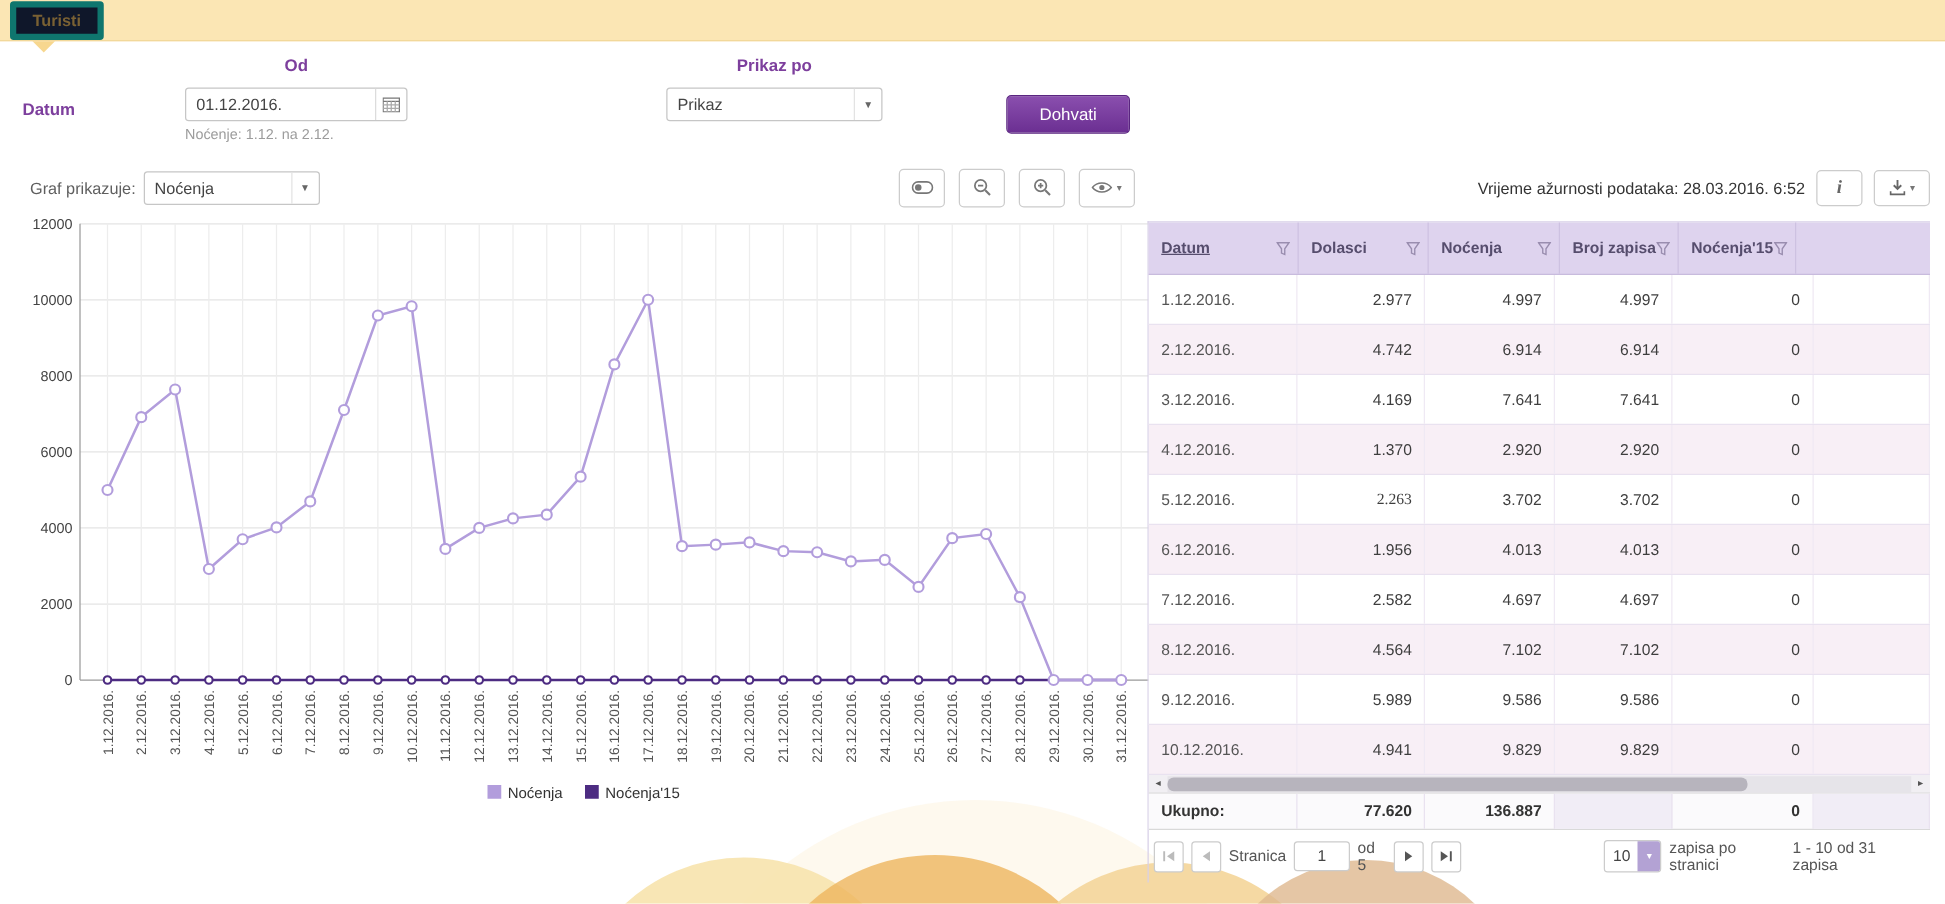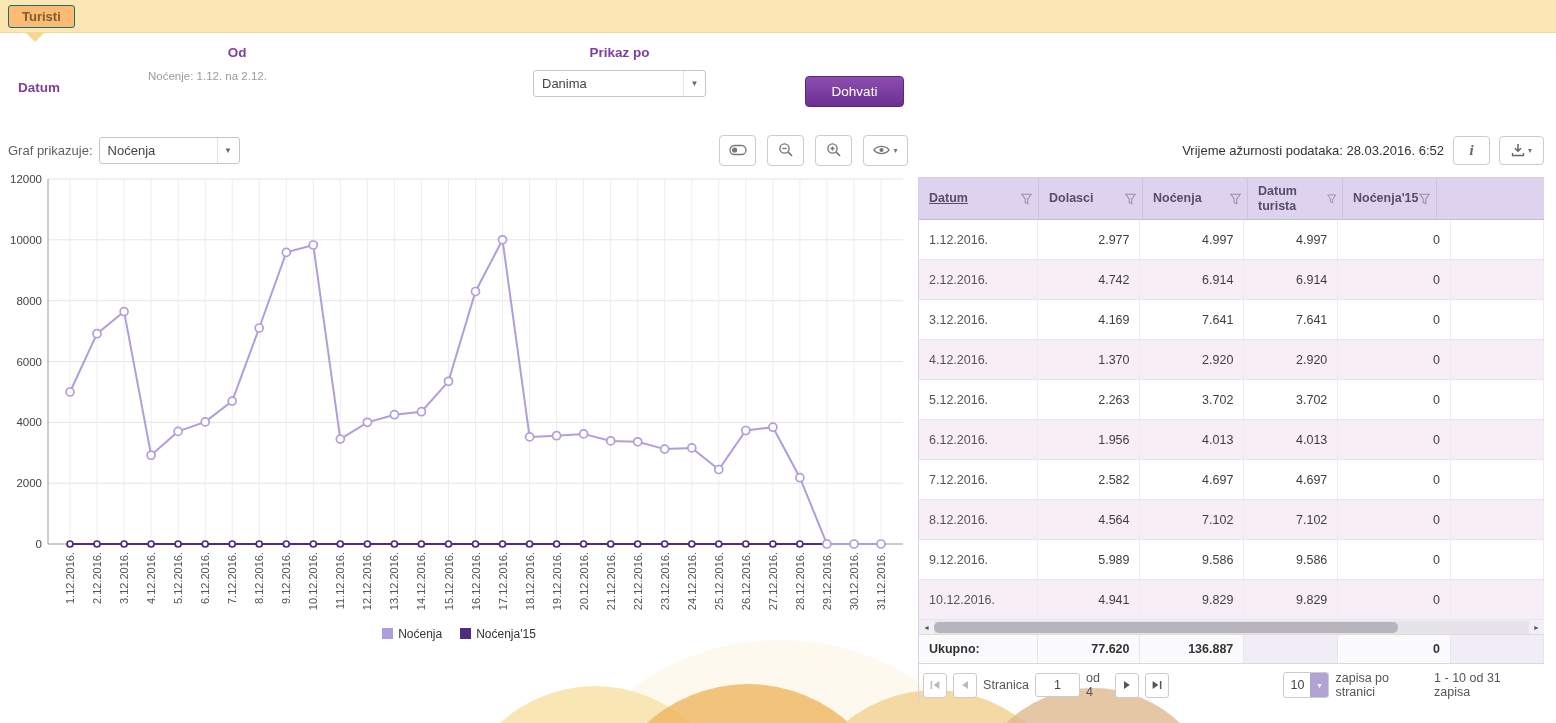--- a/index.html
+++ b/index.html
@@ -14,21 +14,21 @@
   .d2 { left:598px; top:684px; width:300px; height:300px; background:#edb55e; opacity:.8; }
   .d3 { left:795px; top:690px; width:280px; height:280px; background:#f4d79e; opacity:.95; }
   .d4 { left:968px; top:688px; width:250px; height:250px; background:#dfb88e; opacity:.8; }
   .d5 { left:530px; top:640px; width:500px; height:500px; background:#fdf4dd; opacity:.5; }
 
   .content { position:relative; z-index:1; }
 
   
   .topbar { height:33px; background:#fbe6b4; border-bottom:1px solid #f2d89a;
             display:flex; align-items:center; padding-left:8px; }
-  .tab { background:#fdba74; border:1px solid #0f766e; border-radius:3px;
+  .tab { background:#0f172a; border:5px solid #0f766e; border-radius:3px;
          padding:3px 13px; font-size:13px; font-weight:bold; color:#7a6133; cursor:pointer; }
   .tab-pointer { position:absolute; left:26px; top:33px; width:0; height:0;
                  border-left:9px solid transparent; border-right:9px solid transparent;
                  border-top:9px solid #f7d78f; }
 
   
   .filters { position:relative; height:100px; }
   .datum-label { position:absolute; left:18px; top:47px; color:#7d3f9d; font-weight:bold; font-size:13.5px; }
   .fgroup { position:absolute; top:12px; }
   .fg-od { left:148px; width:178px; }
@@ -44,21 +44,21 @@
   .fhint { margin-top:5px; font-size:11.5px; color:#9c9c9c; }
   .selval { flex:1; padding:0 8px; font-size:13px; color:#444; }
   .selarrow { width:22px; text-align:center; font-size:8px; color:#666;
               border-left:1px solid #e3e3e3; line-height:25px; }
   .dohvati { position:absolute; left:805px; top:43px; width:99px; height:31px;
              background:linear-gradient(#8a4fae,#6b2f92); color:#fff; border:1px solid #5a2480;
              border-radius:4px; font-size:13.5px; font-family:inherit; cursor:pointer; }
 
   
   .main { display:flex; }
-  .chart-panel { width:918px; padding-left:0; }
+  .chart-panel { width:918px; padding-left:16px; }
   .chart-toolbar-row { display:flex; justify-content:space-between; align-items:center;
                        height:34px; padding:0 10px 0 8px; }
   .graf-group { display:flex; align-items:center; gap:6px; }
   .graf-label { font-size:13px; color:#5f5f5f; }
   .graf-select { width:141px; margin-top:0; }
   .chart-buttons { display:flex; gap:11px; }
   .cbtn { width:37px; height:31px; background:#fff; border:1px solid #ccc; border-radius:4px;
           display:flex; align-items:center; justify-content:center; gap:3px; cursor:pointer; }
   .cbtn.wide { width:45px; }
   .caret { font-size:8px; color:#777; }
@@ -139,28 +139,44 @@
         <span>Turisti</span>
       </div>
     </div>
     <div class="tab-pointer"></div>
 
     <div class="filters">
       <div class="datum-label">Datum</div>
 
       <div class="fgroup fg-od">
         <div class="fhead">Od</div>
+        <div class="dateinput">
+          <input value="01.12.2016." style="">
+          <span class="calbtn">
+            <svg width="14" height="13" viewBox="0 0 14 13">
+                <rect x="0.5" y="1.5" width="13" height="11" fill="#fff" stroke="#777"></rect>
+                <line x1="0.5" y1="4" x2="13.5" y2="4" stroke="#777"></line>
+                <g stroke="#aaa">
+                  <line x1="3.8" y1="4" x2="3.8" y2="12.5"></line>
+                  <line x1="7" y1="4" x2="7" y2="12.5"></line>
+                  <line x1="10.2" y1="4" x2="10.2" y2="12.5"></line>
+                  <line x1="0.5" y1="6.8" x2="13.5" y2="6.8"></line>
+                  <line x1="0.5" y1="9.6" x2="13.5" y2="9.6"></line>
+                </g>
+              </svg>
+          </span>
+        </div>
         <div class="fhint">Noćenje: 1.12. na 2.12.</div>
       </div>
 
 
       <div class="fgroup fg-prikaz">
         <div class="fhead">Prikaz po</div>
         <div class="selectbox">
-          <span class="selval">Danima</span>
+          <span class="selval">Prikaz</span>
           <span class="selarrow">▼</span>
         </div>
       </div>
 
       <button class="dohvati">Dohvati</button>
     </div>
 
     <div class="main">
       <div class="chart-panel">
         <div class="chart-toolbar-row">
@@ -380,21 +396,21 @@
                   <path d="M0.8 1.2h9.4L6.8 6v4.6L4.2 9.4V6z" fill="none" stroke="#998daf" stroke-width="1.1"></path>
                 </svg>
               </div>
               <div class="th" style="width: 105px;">
                 <span class="th-label">Noćenja</span>
                 <svg width="11" height="12" viewBox="0 0 11 12">
                   <path d="M0.8 1.2h9.4L6.8 6v4.6L4.2 9.4V6z" fill="none" stroke="#998daf" stroke-width="1.1"></path>
                 </svg>
               </div>
               <div class="th" style="width: 95px;">
-                <span class="th-label">Datum turista</span>
+                <span class="th-label">Broj zapisa</span>
                 <svg width="11" height="12" viewBox="0 0 11 12">
                   <path d="M0.8 1.2h9.4L6.8 6v4.6L4.2 9.4V6z" fill="none" stroke="#998daf" stroke-width="1.1"></path>
                 </svg>
               </div>
               <div class="th" style="width: 94px;">
                 <span class="th-label">Noćenja'15</span>
                 <svg width="11" height="12" viewBox="0 0 11 12">
                   <path d="M0.8 1.2h9.4L6.8 6v4.6L4.2 9.4V6z" fill="none" stroke="#998daf" stroke-width="1.1"></path>
                 </svg>
               </div>
@@ -427,21 +443,21 @@
               <div class="trow alt">
                 <div class="td" style="width: 120px;">4.12.2016.</div>
                 <div class="td num" style="width: 104px;">1.370</div>
                 <div class="td num" style="width: 105px;">2.920</div>
                 <div class="td num" style="width: 95px;">2.920</div>
                 <div class="td num" style="width: 114px;">0</div>
                 <div class="td num" style="width: 94px;"></div>
               </div>
               <div class="trow">
                 <div class="td" style="width: 120px;">5.12.2016.</div>
-                <div class="td num" style="width: 104px;">2.263</div>
+                <div class="td num" style="width: 104px; font-family: Liberation Serif, serif;">2.263</div>
                 <div class="td num" style="width: 105px;">3.702</div>
                 <div class="td num" style="width: 95px;">3.702</div>
                 <div class="td num" style="width: 114px;">0</div>
                 <div class="td num" style="width: 94px;"></div>
               </div>
               <div class="trow alt">
                 <div class="td" style="width: 120px;">6.12.2016.</div>
                 <div class="td num" style="width: 104px;">1.956</div>
                 <div class="td num" style="width: 105px;">4.013</div>
                 <div class="td num" style="width: 95px;">4.013</div>
@@ -504,21 +520,21 @@
                   <path d="M9.4 1v8L3.6 5z" fill="currentColor"></path>
                 </svg>
             </button>
             <button class="pbtn disabled">
               <svg width="8" height="10" viewBox="0 0 8 10">
                   <path d="M7 1v8L1.2 5z" fill="currentColor"></path>
                 </svg>
             </button>
             <span class="ptext">Stranica</span>
             <input class="pinput" value="1" style="">
-            <span class="ptext">od 4</span>
+            <span class="ptext">od 5</span>
             <button class="pbtn">
               <svg width="8" height="10" viewBox="0 0 8 10">
                   <path d="M1 1v8l5.8-4z" fill="currentColor"></path>
                 </svg>
             </button>
             <button class="pbtn">
               <svg width="10" height="10" viewBox="0 0 10 10">
                   <path d="M0.6 1v8L6.4 5z" fill="currentColor"></path>
                   <rect x="7.9" y="1" width="1.5" height="8" fill="currentColor"></rect>
                 </svg>

